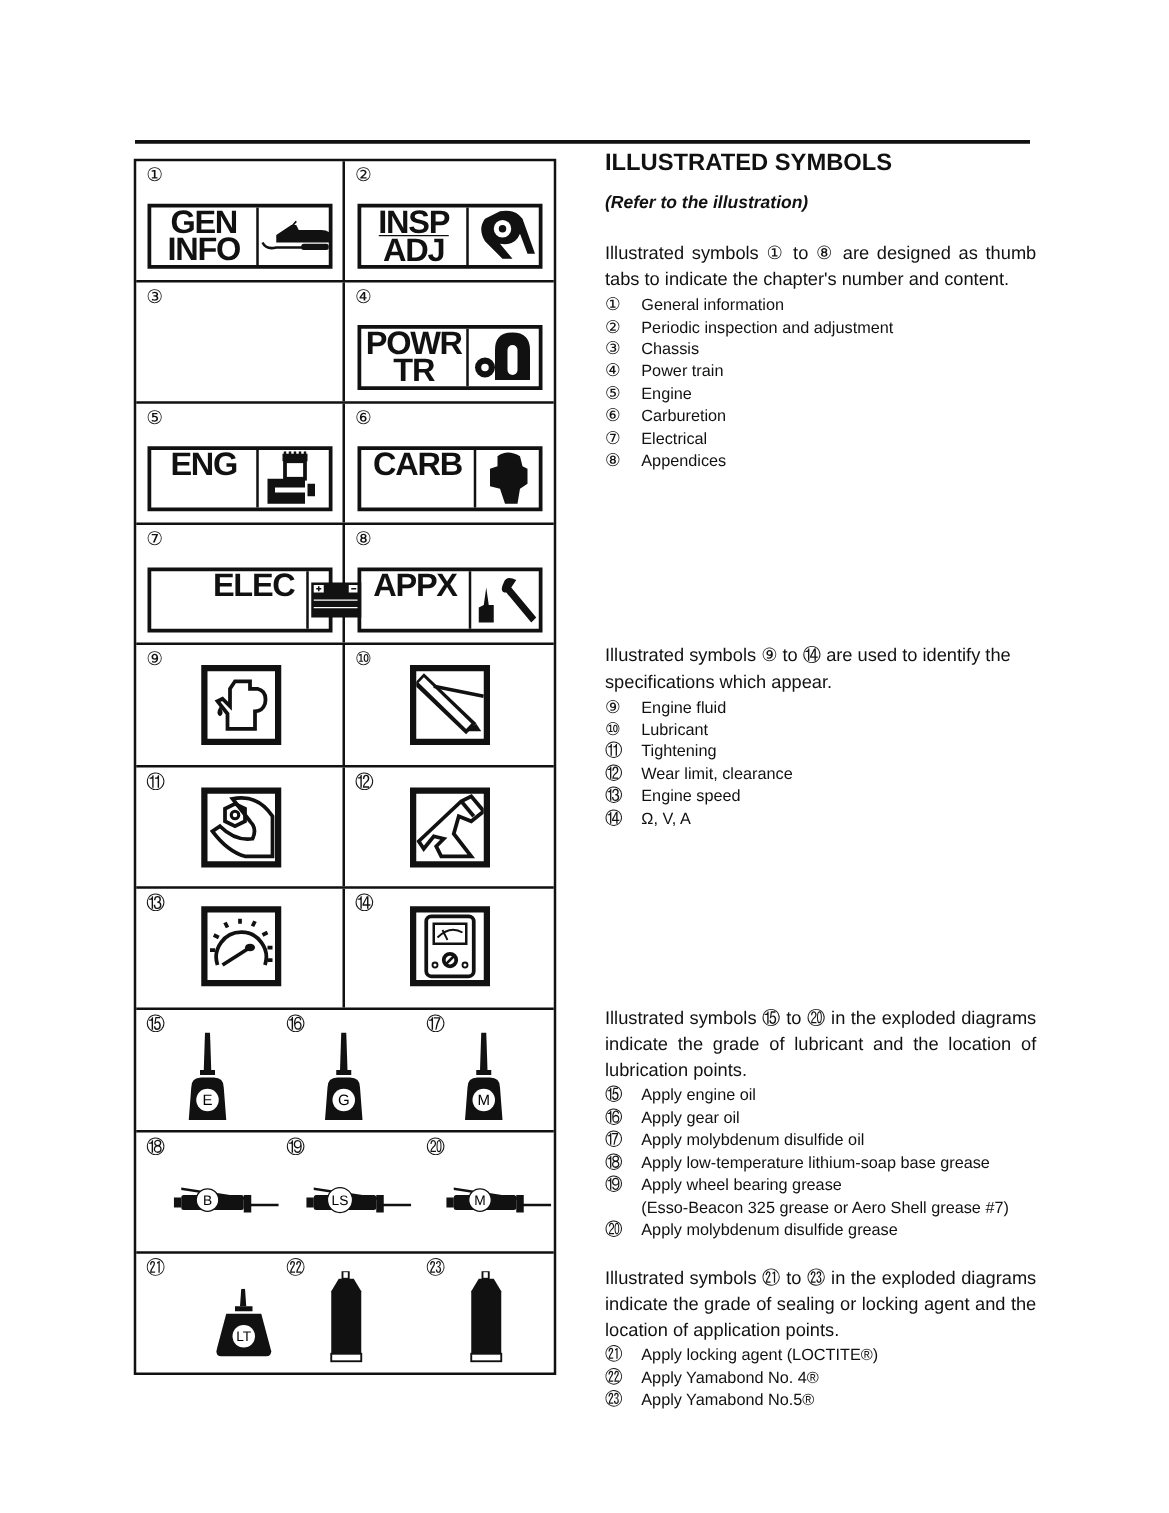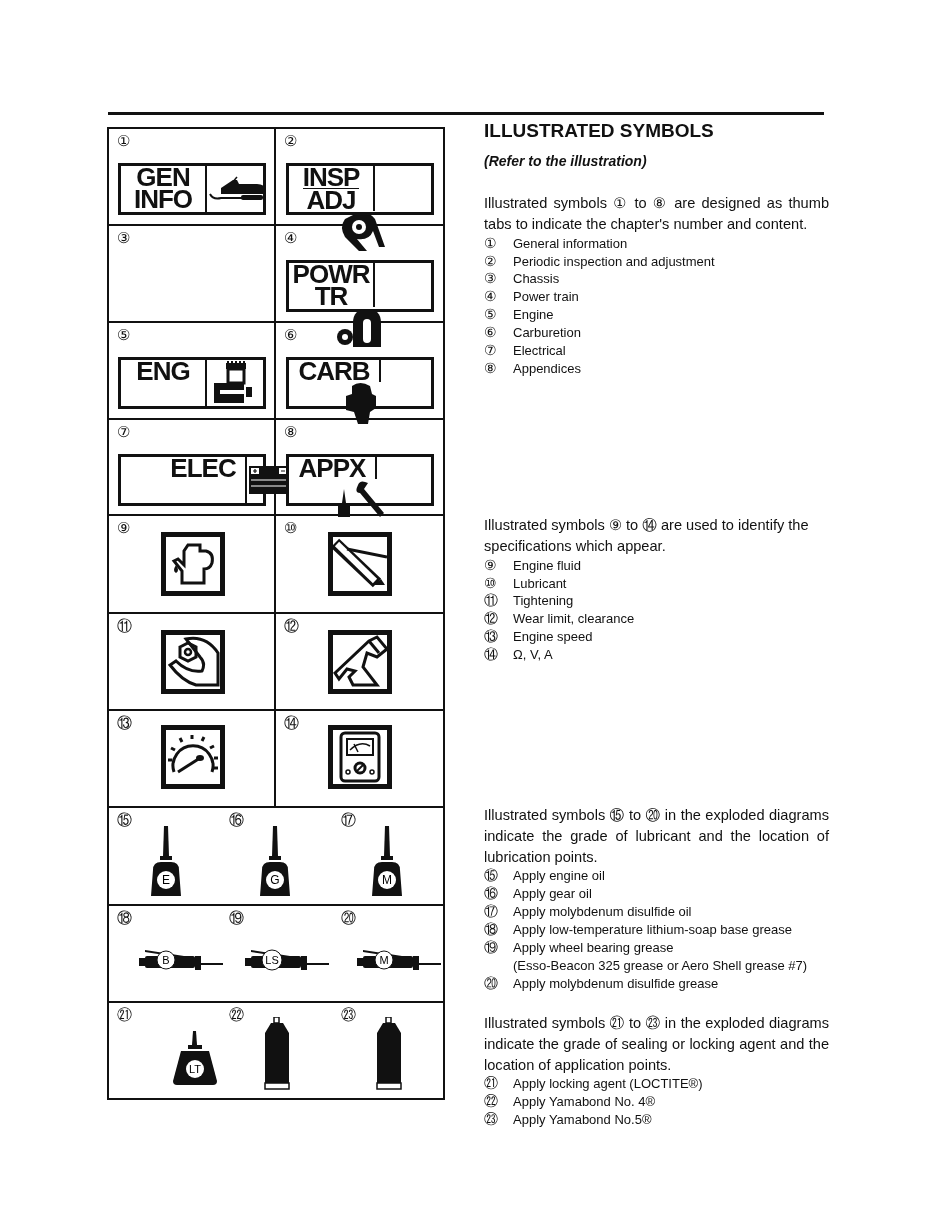--- a/index.html
+++ b/index.html
@@ -6,21 +6,21 @@
   body{width:935px;height:1210px;position:relative;overflow:hidden;font-family:"Liberation Sans",sans-serif;color:#111;}
   .rule{position:absolute;left:108px;top:112px;width:716px;height:3px;background:#111;}
   .grid{position:absolute;left:107px;top:127px;width:338px;height:973px;border:2px solid #111;box-sizing:border-box;}
   .row{position:absolute;left:0;width:100%;border-bottom:2px solid #111;box-sizing:border-box;}
   .row:last-child{border-bottom:none;}
   .cell{position:absolute;top:0;height:100%;box-sizing:border-box;}
   .cell.l{left:0;width:167px;border-right:2px solid #111;}
   .cell.r{left:167px;width:169px;}
   .num{position:absolute;left:8px;top:4px;font-size:15px;line-height:16px;}
   .tab{position:absolute;left:9px;top:34px;width:148px;height:52px;border:3px solid #111;box-sizing:border-box;display:flex;}
-  .cell.r .tab{left:10px;flex-direction:column;}
+  .cell.r .tab{left:10px;}
   .tab .txt{flex:0 0 auto;padding:0 4px;display:flex;flex-direction:column;justify-content:flex-start;align-items:center;border-right:2px solid #111;font-weight:bold;font-size:26px;line-height:22px;letter-spacing:-1px;}
   .tab .ico{flex:1;display:flex;align-items:center;justify-content:center;}
   .sq{position:absolute;left:52px;top:16px;width:64px;height:64px;border:5px solid #111;box-sizing:border-box;display:flex;align-items:center;justify-content:center;}
   .tri{position:absolute;top:0;height:100%;width:112px;}
   .tri .num{left:8px;}
   .right{position:absolute;left:484px;top:118px;width:345px;}
   h1{margin:0;font-size:19px;font-weight:bold;line-height:26px;}
   h2{margin:4px 0 0;font-size:14px;font-weight:bold;line-height:26px;font-style:italic;}
   .para{position:absolute;left:484px;width:345px;font-size:14.6px;line-height:20.8px;}
   .list{margin:0;padding:0;list-style:none;font-size:13px;line-height:17.9px;}

